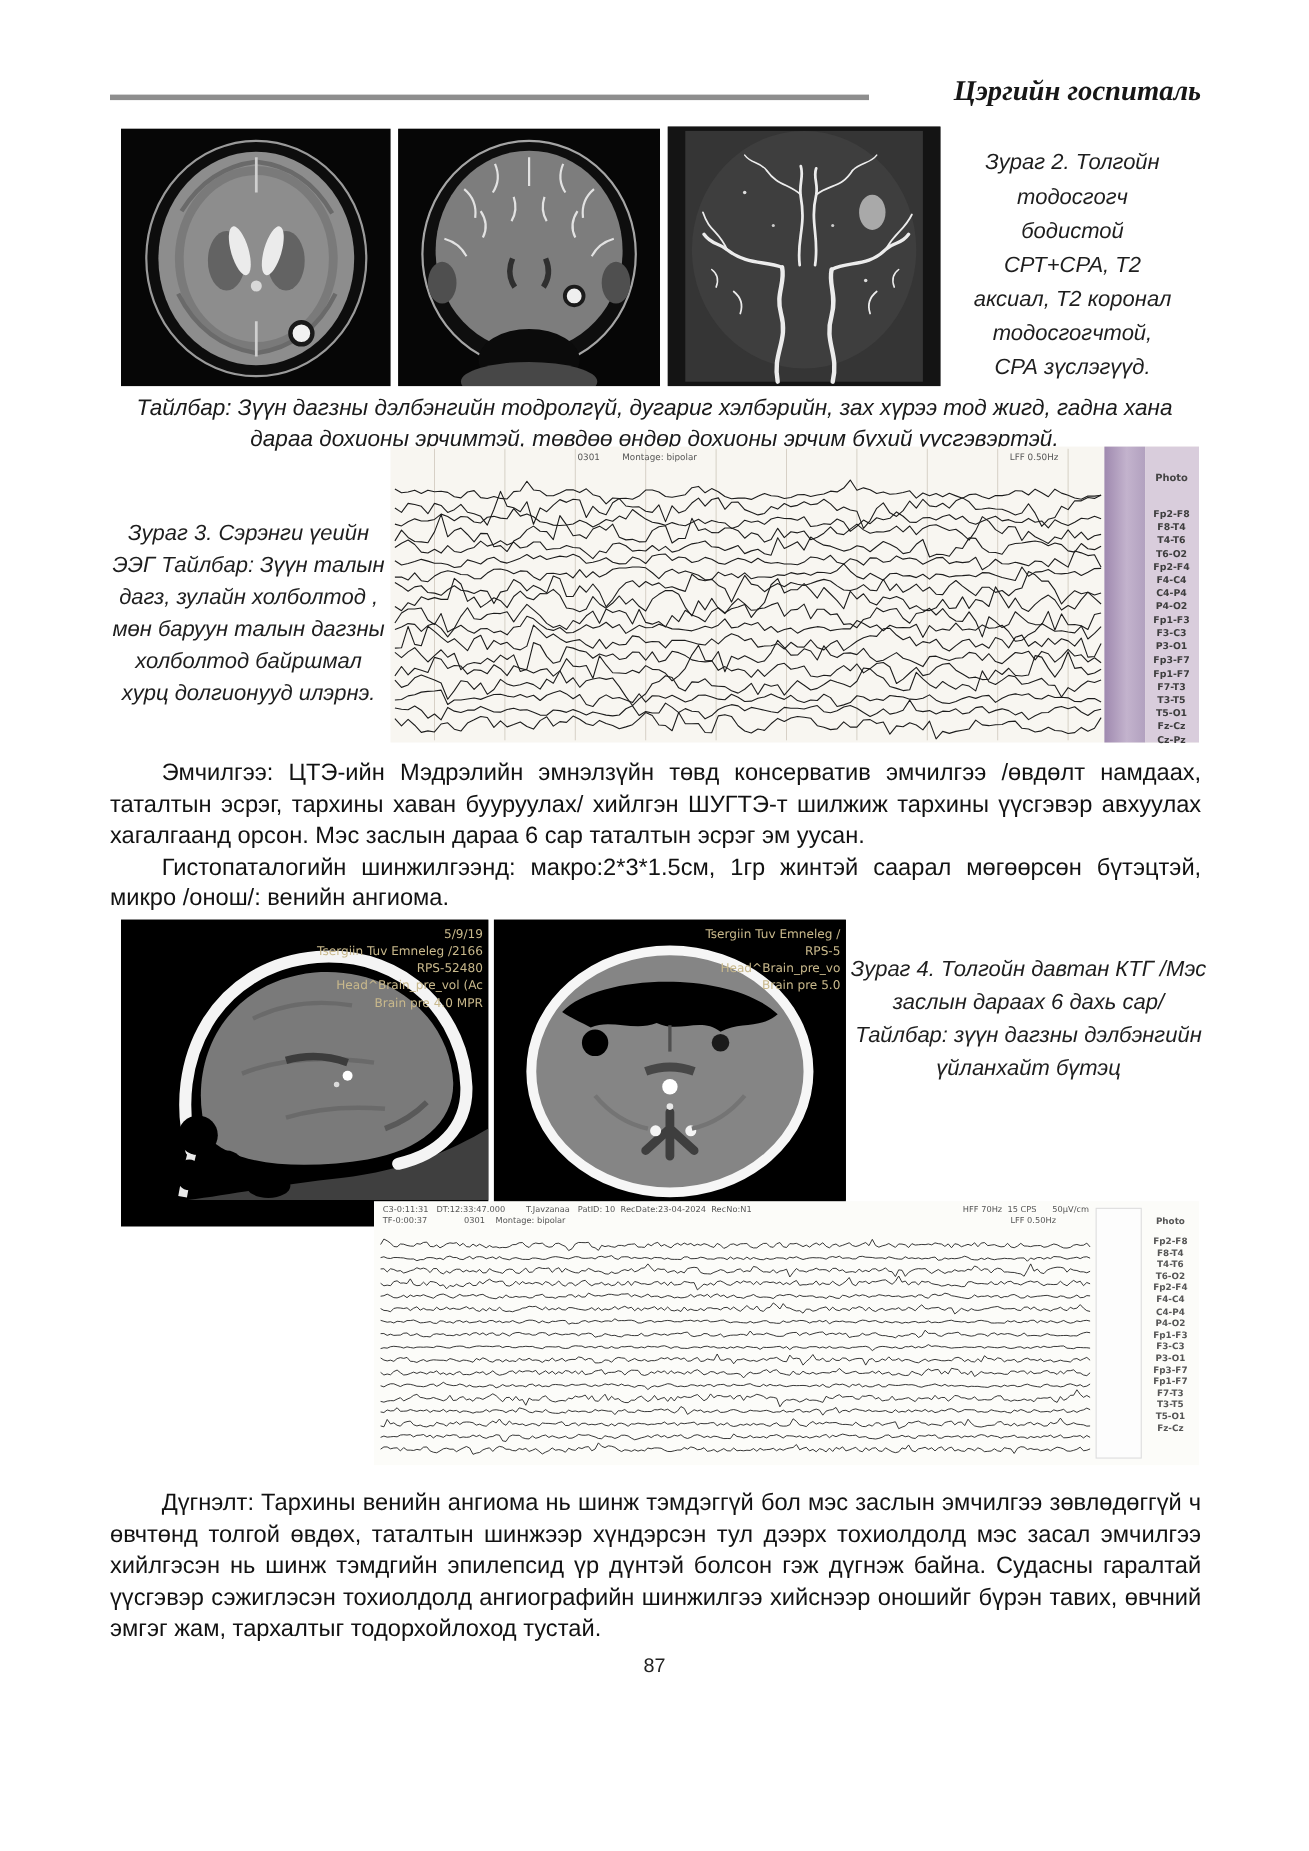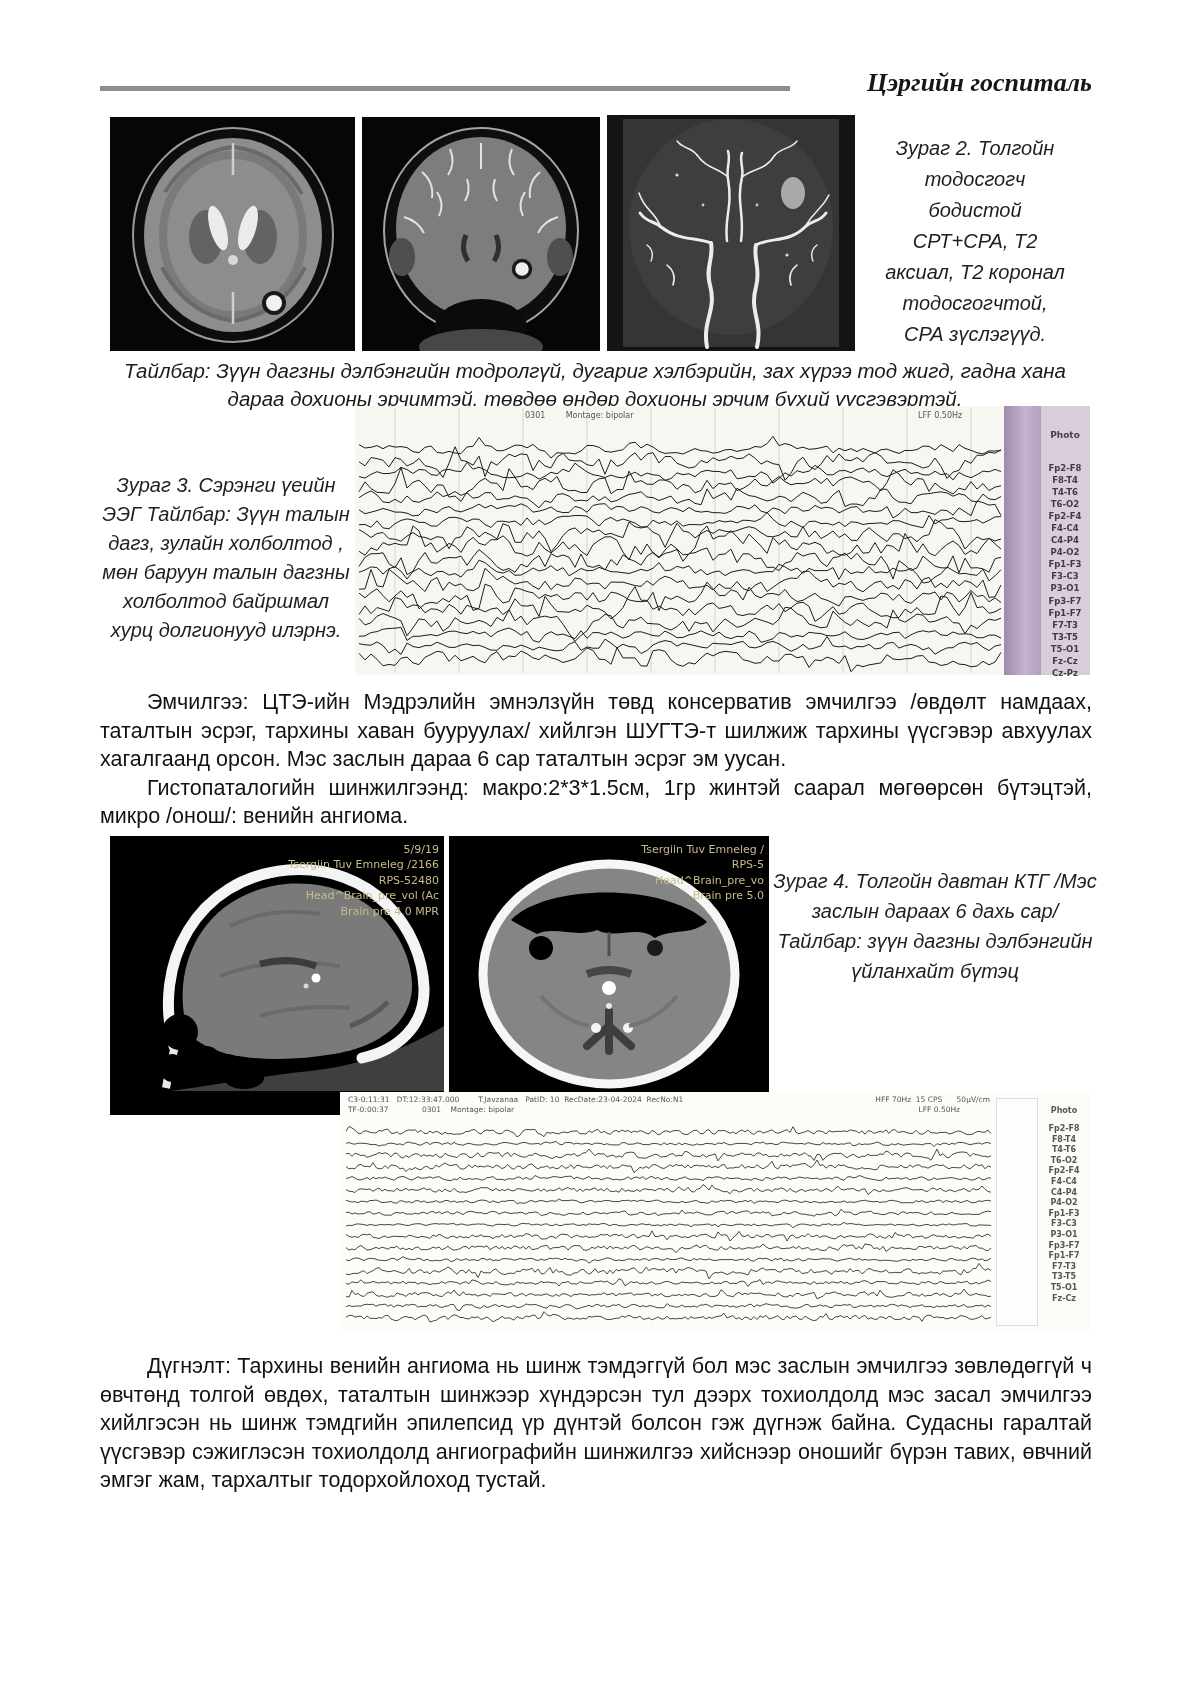--- a/index.html
+++ b/index.html
@@ -298,14 +298,15 @@
         <div>T5-O1</div>
         <div>Fz-Cz</div>
       </div>
   </div>
 
 
   <div class="abs concl">
     <p><span class="blabel">Дүгнэлт:</span> <span>Тархины венийн ангиома нь шинж тэмдэггүй бол мэс заслын эмчилгээ зөвлөдөггүй ч өвчтөнд толгой өвдөх, таталтын шинжээр хүндэрсэн тул дээрх тохиолдолд мэс засал эмчилгээ хийлгэсэн нь шинж тэмдгийн эпилепсид үр дүнтэй болсон гэж дүгнэж байна. Судасны гаралтай үүсгэвэр сэжиглэсэн тохиолдолд ангиографийн шинжилгээ хийснээр оношийг бүрэн тавих, өвчний эмгэг жам, тархалтыг тодорхойлоход тустай.</span></p>
   </div>
 
+  <div class="abs pagenum">87</div>
 
 </div>
 
 </body></html>

